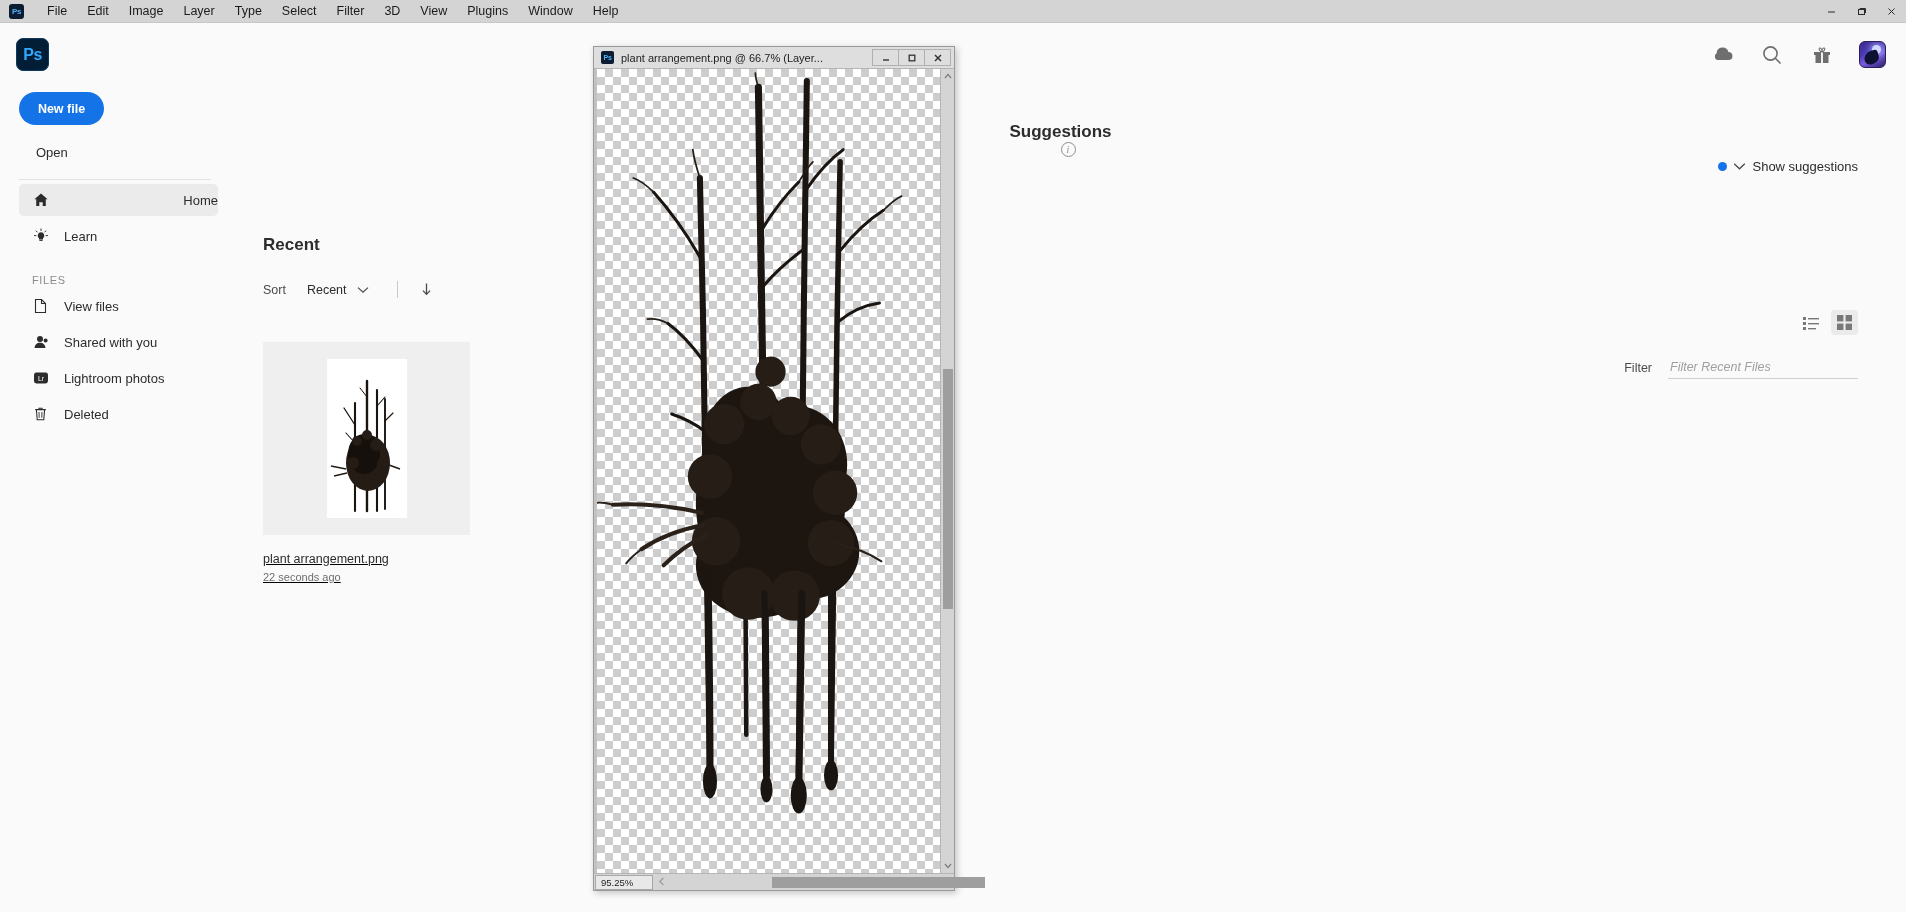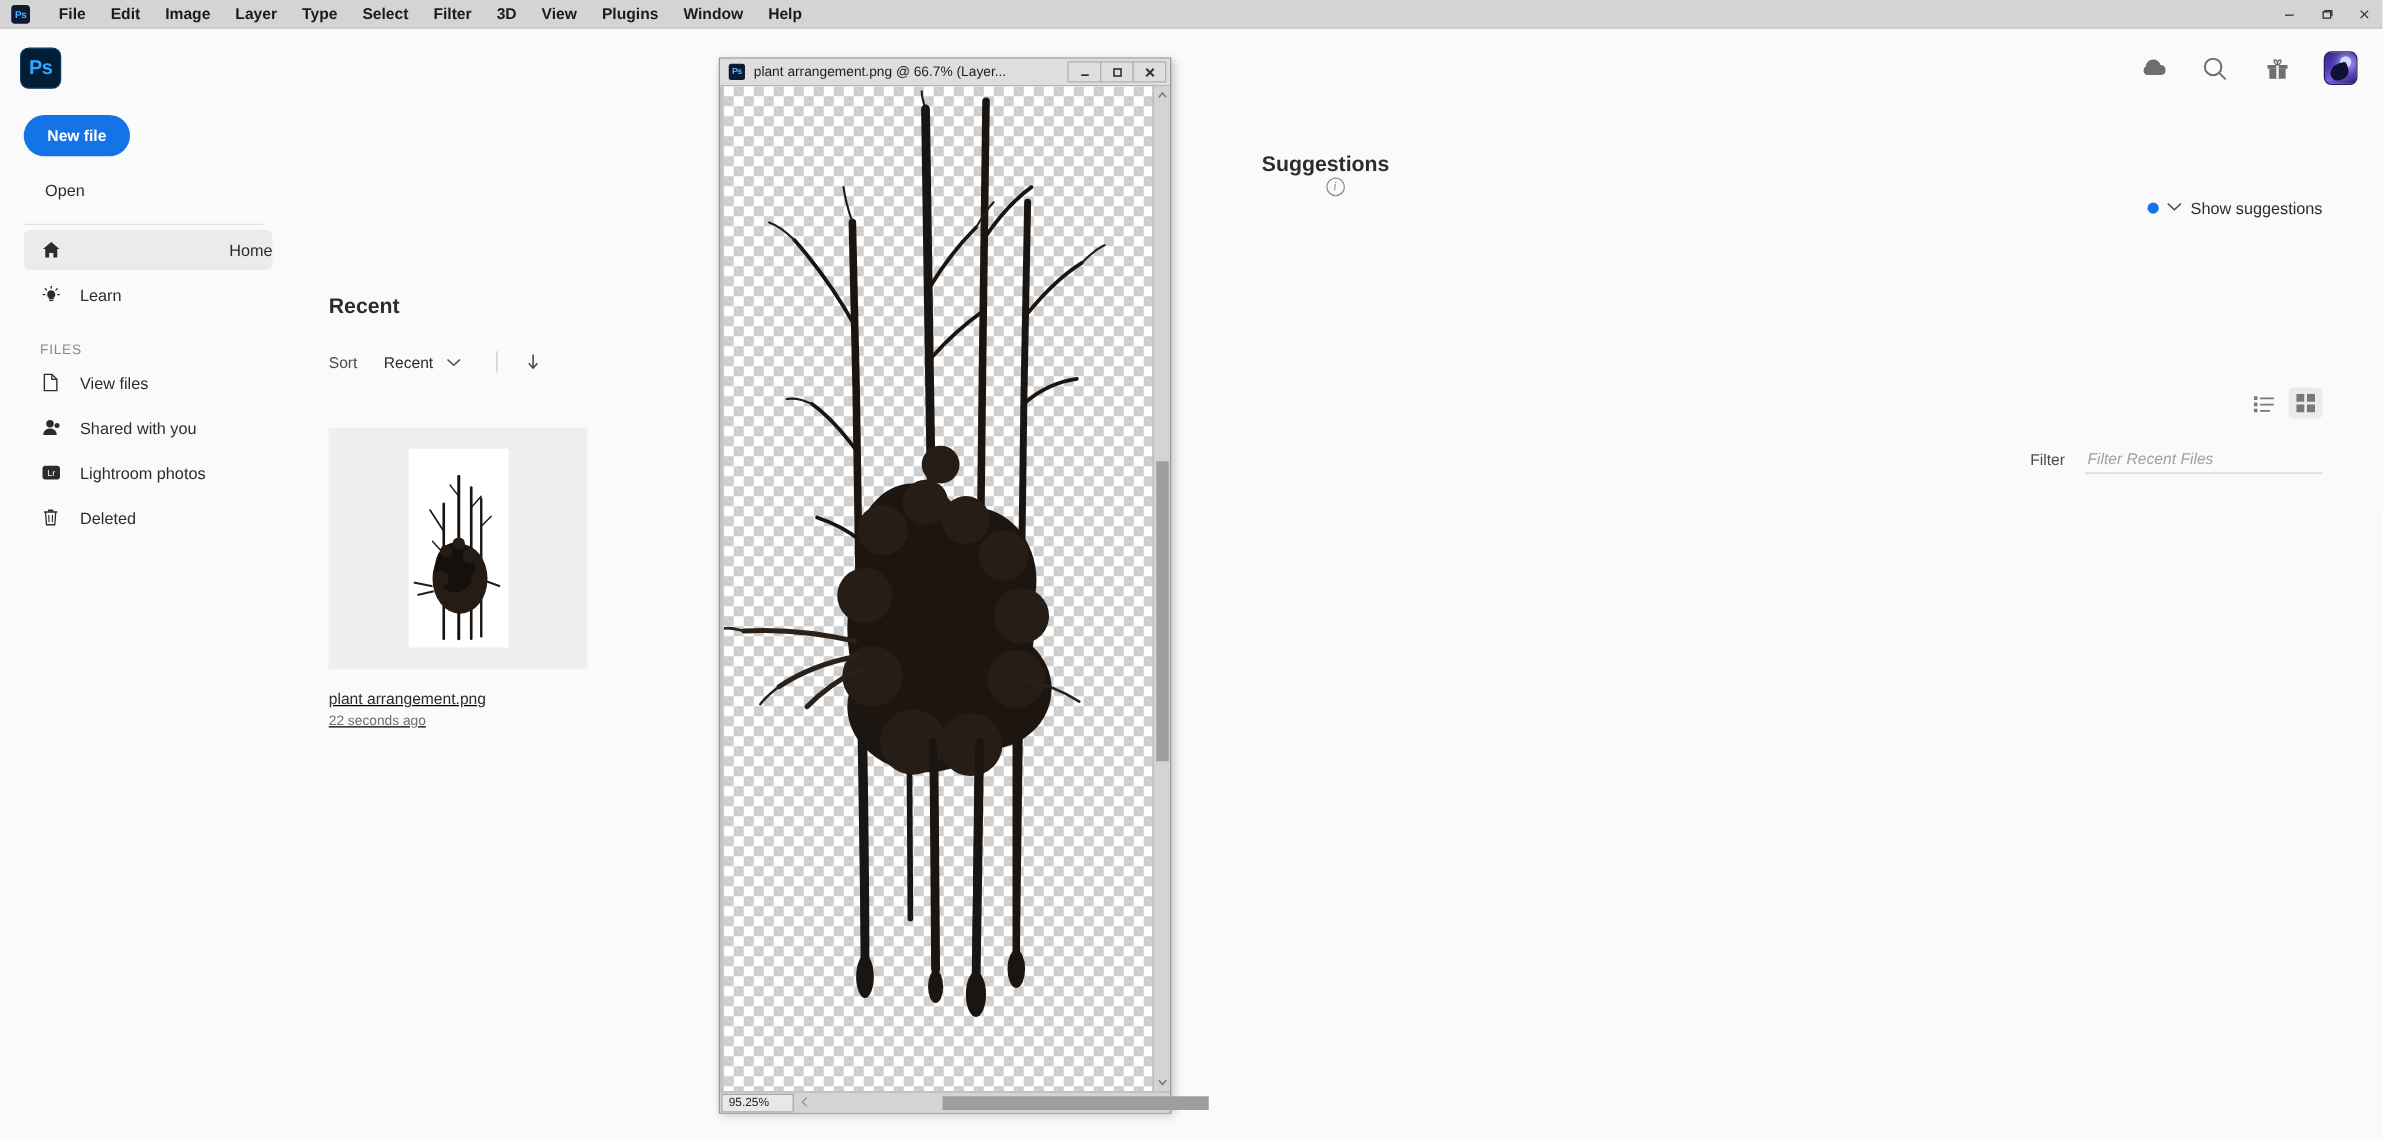--- a/index.html
+++ b/index.html
@@ -16,21 +16,21 @@
     border-bottom: 1px solid #c8c8c8;
     position: relative; z-index: 40;
   }
   .ps-mini {
     width: 15px; height: 15px; margin-left: 9px; margin-right: 13px;
     background: #0b1c33; border-radius: 3px;
     display: flex; align-items: center; justify-content: center;
     font-size: 8px; font-weight: bold; color: #4fb3ff; letter-spacing: -0.3px;
   }
   .menu-item {
-    font-size: 12.5px; color: #1b1b1b; padding: 3px 10px; cursor: default; font-weight: bold;
+    font-size: 12.5px; color: #1b1b1b; padding: 3px 10px; cursor: default;
   }
   #winctl-top { margin-left: auto; display: flex; align-items: center; }
   .wctl-top {
     width: 30px; height: 22px; display: flex; align-items: center;
     justify-content: center; color: #2b2b2b; font-size: 11px;
   }
 
   
   #homebar {
     height: 63px; background: #fafafa; display: flex; align-items: center;
@@ -127,21 +127,21 @@
   .card-thumb {
     width: 207px; height: 193px; background: #efefef;
     display:flex; align-items:center; justify-content:center;
   }
   .thumb-inner { width: 80px; height: 159px; background:#ffffff; position: relative; overflow: hidden; }
   .card-name { margin-top: 17px; font-size: 12.5px; color: #2c2c2c; }
   .card-time { margin-top: 5px; font-size: 11px; color: #6e6e6e; }
 
   
   #docwin {
-    position: absolute; left: 575px; top: 46px; width: 362px; height: 845px;
+    position: absolute; left: 593px; top: 46px; width: 362px; height: 845px;
     background: #d9d9d9; border: 1px solid #9a9a9a; z-index: 50;
     box-shadow: 2px 2px 7px rgba(0,0,0,.22);
     display: flex; flex-direction: column;
   }
   #doc-title {
     height: 22px; background: #dedede; display:flex; align-items:center;
     border-bottom: 1px solid #b5b5b5; flex: none;
   }
   #doc-ps {
     width:13px; height:13px; margin-left:7px; margin-right:7px; border-radius:2px;

